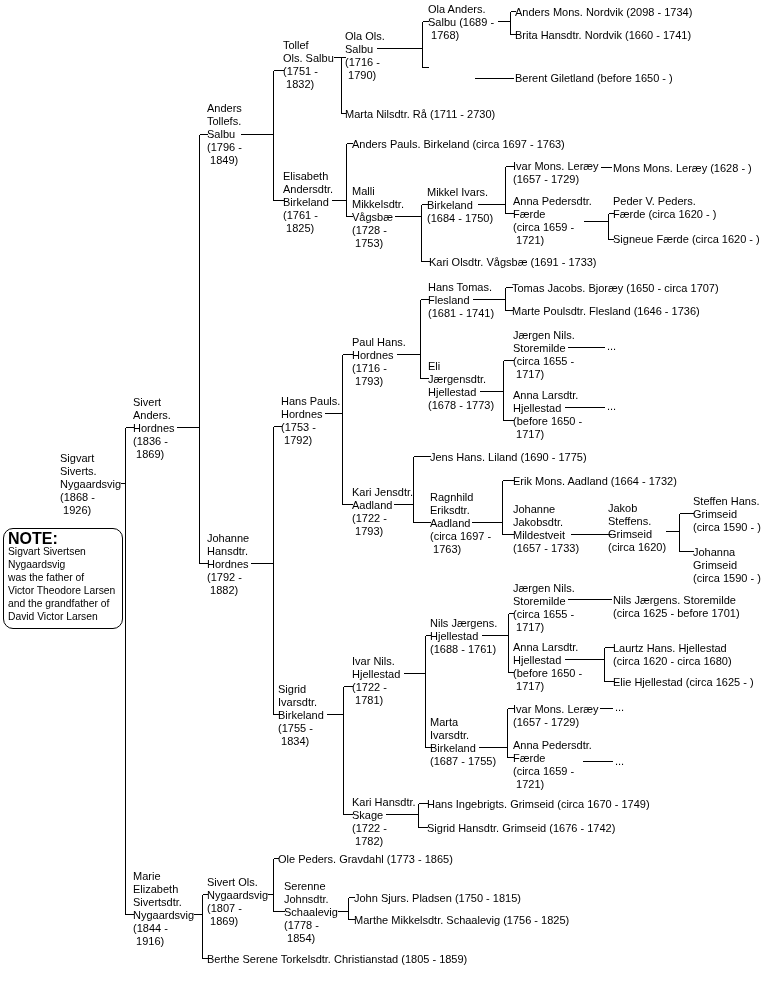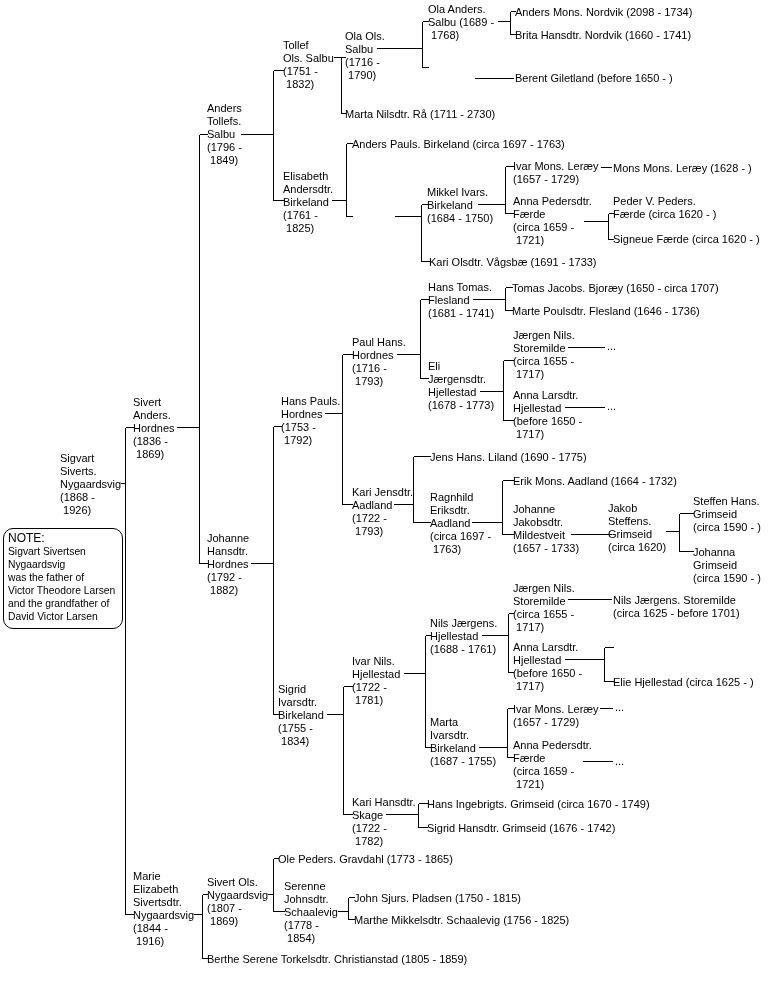--- a/index.html
+++ b/index.html
@@ -3,21 +3,21 @@
 <meta charset="utf-8">
 <style>
   html,body{margin:0;padding:0;background:#fff;}
   .canvas{position:relative;width:774px;height:987px;background:#fff;overflow:hidden;
           font-family:"Liberation Sans",sans-serif;color:#000;}
   .lines{position:absolute;left:0;top:0;}
   .node{position:absolute;font-size:11px;line-height:13px;white-space:pre-wrap;
         font-family:"Liberation Sans",sans-serif;}
   .notebox{position:absolute;left:3px;top:528px;width:112px;height:94px;
            border:1px solid #000;border-radius:10px;padding:3px 2px 2px 4px;}
-  .notetitle{font-size:12px;font-weight:normal;line-height:13px;}
+  .notetitle{font-size:16px;font-weight:bold;line-height:13px;}
   .notebody{font-size:10.3px;line-height:13px;white-space:pre-wrap;}
 </style>
 </head>
 <body>
 
 <div class="canvas">
 
   <svg class="lines" width="774" height="987" aria-hidden="true">
     <path d="M120 483 H125 M125 427 V914 M125 427 H133 M125 914 H133
          M176 427 H199 M199 134 V563 M199 134 H207 M199 563 H207
@@ -110,20 +110,25 @@
 Johnsdtr.
 Schaalevig
 (1778 -
  1854)</div>
   <div class="node" style="left:345px;top:30px">Ola Ols.
 Salbu
 (1716 -
  1790)</div>
   <div class="node" style="left:345px;top:108px">Marta Nilsdtr. Rå (1711 - 2730)</div>
   <div class="node" style="left:352px;top:138px">Anders Pauls. Birkeland (circa 1697 - 1763)</div>
+  <div class="node" style="left:352px;top:185px">Malli
+Mikkelsdtr.
+Vågsbæ
+(1728 -
+ 1753)</div>
   <div class="node" style="left:352px;top:336px">Paul Hans.
 Hordnes
 (1716 -
  1793)</div>
   <div class="node" style="left:352px;top:486px">Kari Jensdtr.
 Aadland
 (1722 -
  1793)</div>
   <div class="node" style="left:352px;top:655px">Ivar Nils.
 Hjellestad
@@ -206,20 +211,22 @@
   <div class="node" style="left:513px;top:582px">Jærgen Nils.
 Storemilde
 (circa 1655 -
  1717)</div>
   <div class="node" style="left:613px;top:594px">Nils Jærgens. Storemilde
 (circa 1625 - before 1701)</div>
   <div class="node" style="left:513px;top:641px">Anna Larsdtr.
 Hjellestad
 (before 1650 -
  1717)</div>
+  <div class="node" style="left:613px;top:642px">Laurtz Hans. Hjellestad
+(circa 1620 - circa 1680)</div>
   <div class="node" style="left:613px;top:676px">Elie Hjellestad (circa 1625 - )</div>
   <div class="node" style="left:513px;top:703px">Ivar Mons. Leræy
 (1657 - 1729)</div>
   <div class="node" style="left:513px;top:739px">Anna Pedersdtr.
 Færde
 (circa 1659 -
  1721)</div>
   <div class="node" style="left:615px;top:701px">...</div>
   <div class="node" style="left:615px;top:755px">...</div>
 

